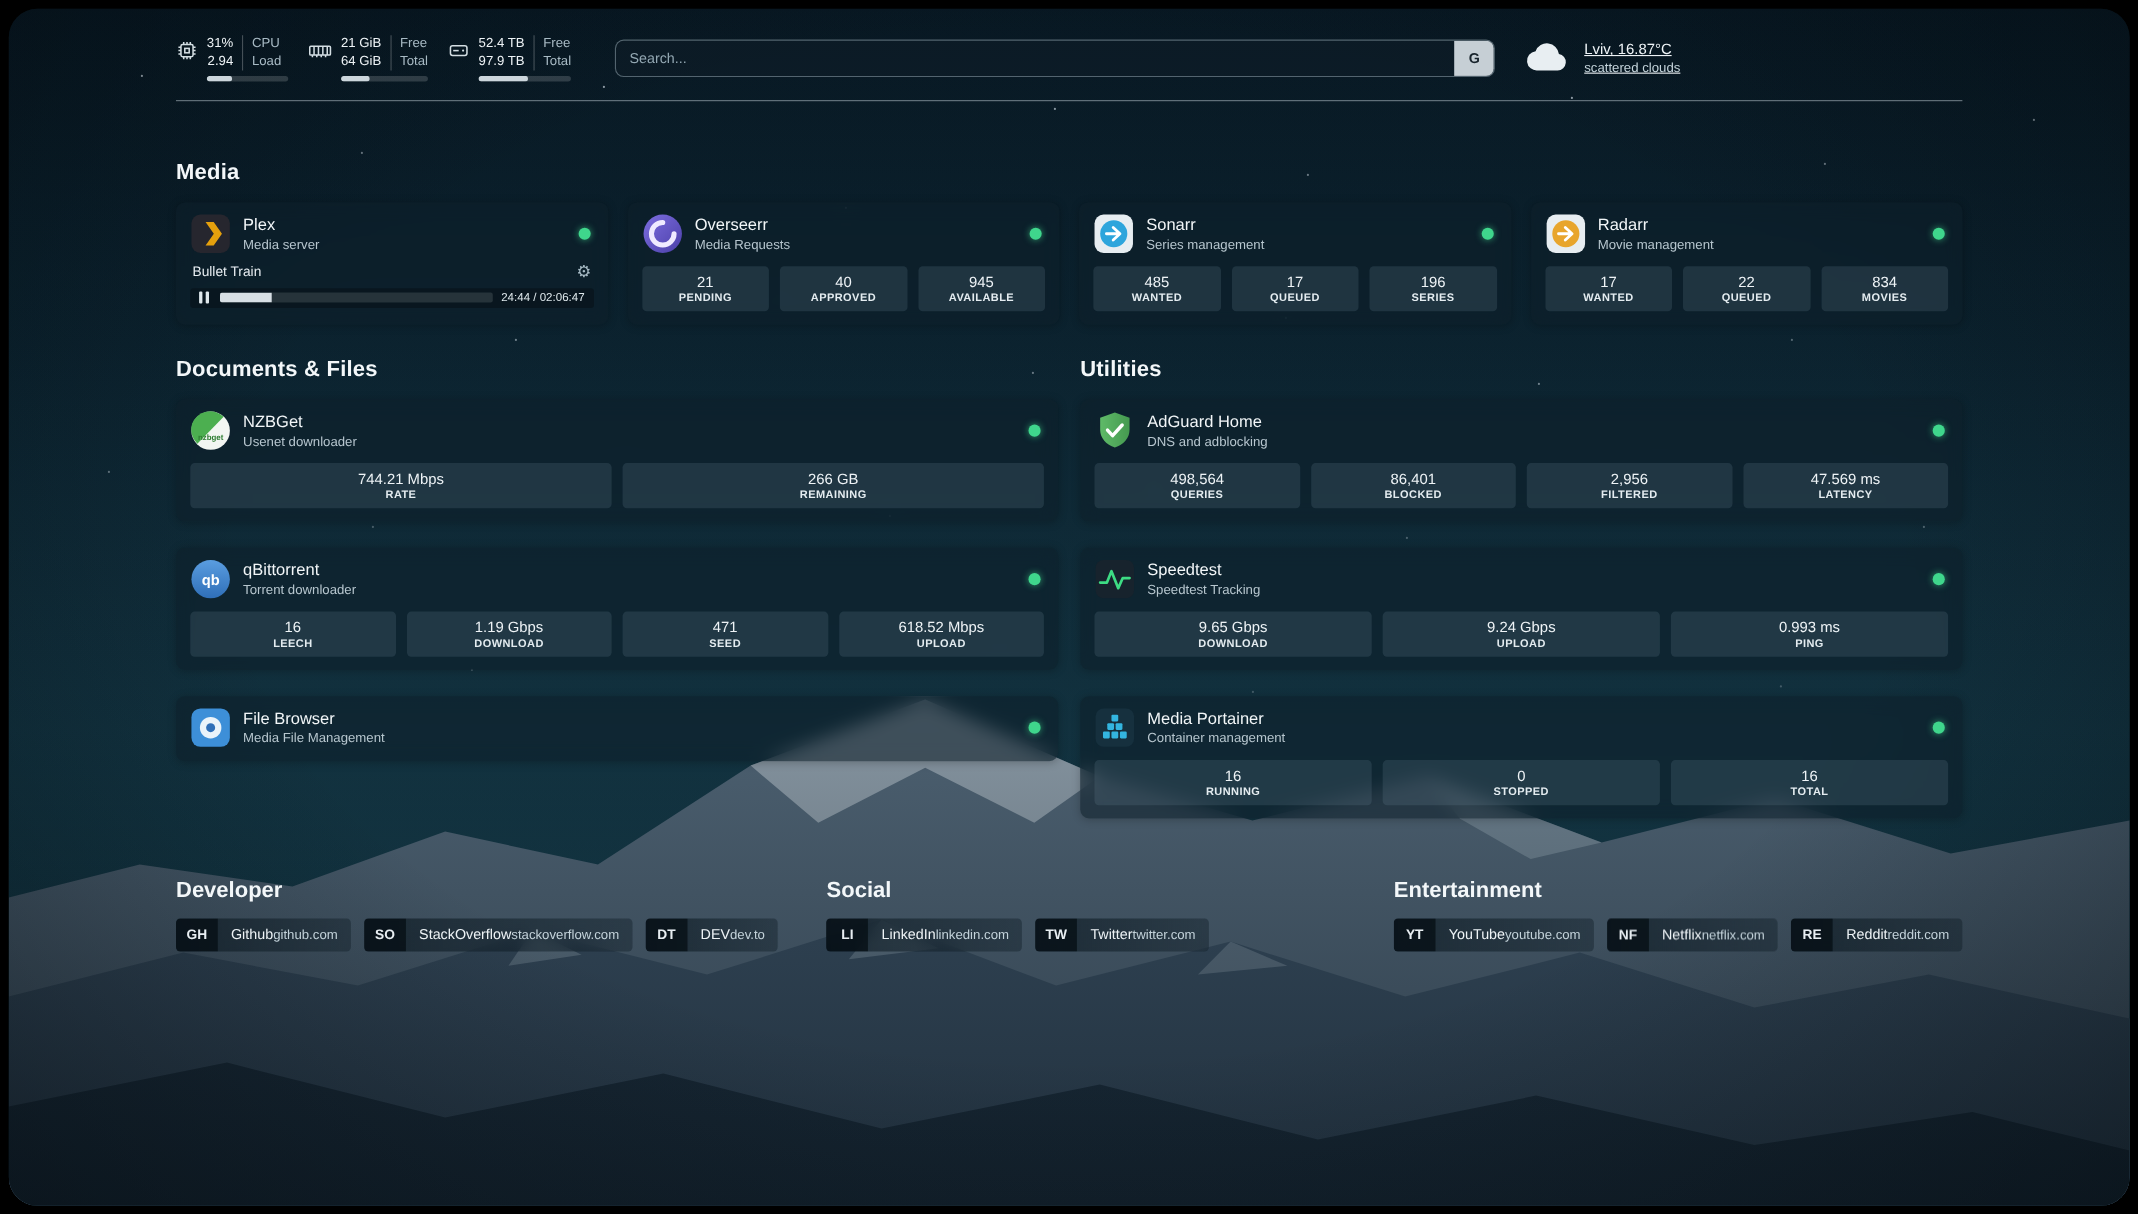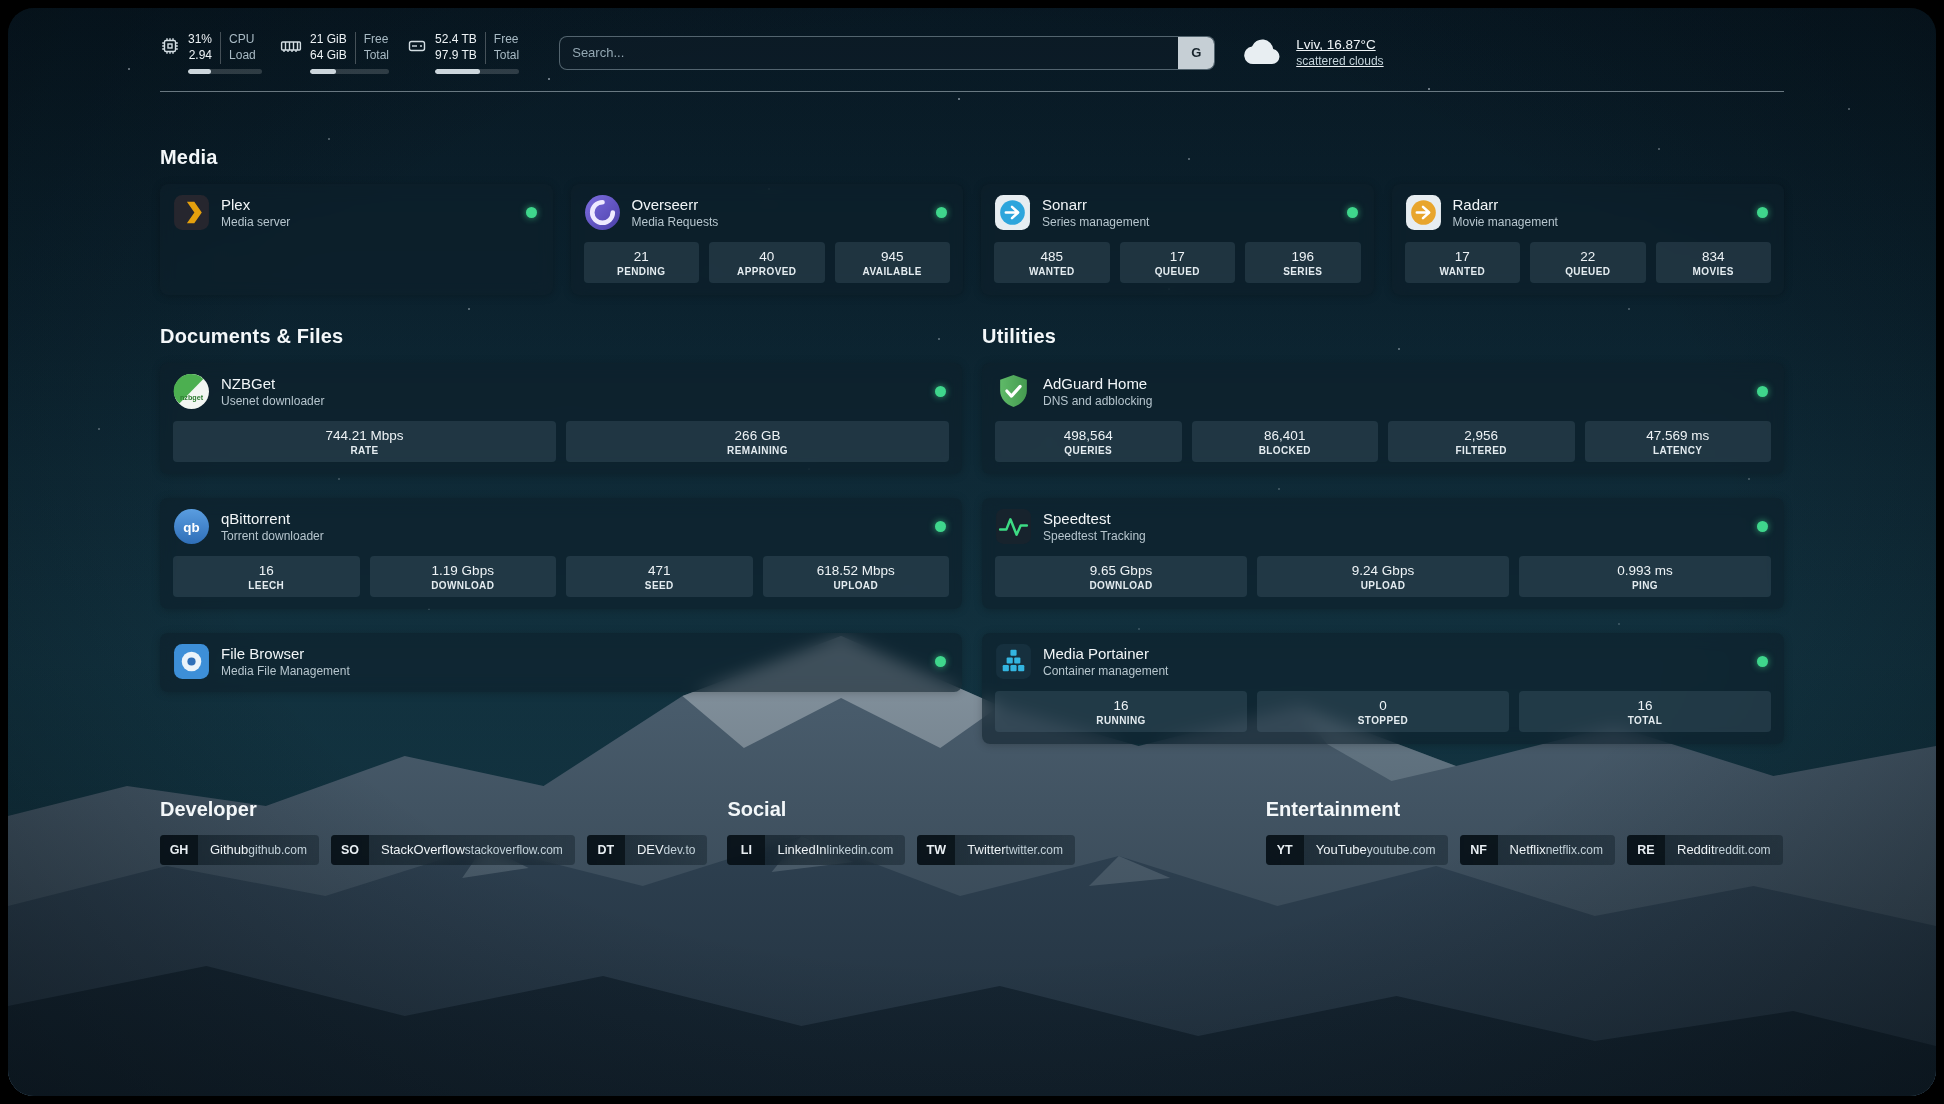--- a/index.html
+++ b/index.html
@@ -39,21 +39,21 @@
   .resource { display:flex; align-items:flex-start; gap:8px; margin-right:18px; }
   .res-icon { margin-top:4px; opacity:.95; flex:none; }
   .res-body { display:flex; flex-direction:column; min-width:74px; }
   .res-grid { display:flex; }
   .res-col { display:flex; flex-direction:column; font-size:12px; line-height:1.32; }
   .res-col.values { align-items:flex-end; color:#eef3f6; }
   .res-col.labels { color:#a8bac4; padding-left:8px; margin-left:8px; border-left:1px solid rgba(255,255,255,0.25); }
   .res-bar { height:5px; background:rgba(255,255,255,0.16); border-radius:3px; margin-top:5px; overflow:hidden; }
   .res-bar-fill { height:100%; background:#ccd6dc; border-radius:3px; }
 
-  .search { width:656px; height:34px; margin:0 26px 0 22px; display:flex; overflow:hidden;
+  .search { width:800px; height:34px; margin:0 26px 0 22px; display:flex; overflow:hidden;
     border:1px solid rgba(170,190,200,0.45); border-radius:8px; background:rgba(14,30,40,0.55); }
   .search input { flex:1; background:transparent; border:none; outline:none; color:#e8eef2; font-size:13px; padding:0 12px;
     font-family:"Liberation Sans", sans-serif; }
   .search input::placeholder { color:#93a7b2; }
   .search-btn { width:36px; border:none; cursor:pointer; background:#c6cfd5; color:#18242c;
     font-weight:bold; font-size:13px; font-family:"Liberation Sans", sans-serif; }
 
   .weather { display:flex; align-items:center; gap:11px;text-decoration:underline; }
   .weather-line1 { font-size:13.5px; color:#f0f5f8; }
   .weather-line2 { font-size:12px; color:#c4d3da; margin-top:2px; }
@@ -89,21 +89,21 @@
   .gear { color:#a9bcc6; font-size:15px; line-height:1; cursor:pointer; }
   .player-bar { display:flex; align-items:center; gap:8px; margin-top:7px; background:rgba(5,13,19,0.5);
     border-radius:3px; padding:3px 8px 3px 6px; }
   .pause { display:flex; gap:2.5px; padding:0 2px; cursor:pointer; }
   .pause i { width:3px; height:11px; background:#dfe8ec; border-radius:1px; display:block; }
   .track { flex:1; height:9px; background:rgba(255,255,255,0.12); border-radius:2px; overflow:hidden; }
   .track-fill { height:100%; background:#d7dfe4; }
   .player-time { font-size:10.5px; color:#dfe8ec; white-space:nowrap; }
 
   
-  .links-grid { display:grid; grid-template-columns:1fr 1fr 1fr; gap:20px; margin-top:54px; }
+  .links-grid { display:grid; grid-template-columns:1fr 1fr 1fr; gap:44px; margin-top:54px; }
   .group-title { font-size:20px; font-weight:700; color:#f3f7f9; margin-bottom:14px; }
   .bookmark-list { display:flex; flex-direction:row; gap:12px; }
   .bookmark { display:flex; align-items:center; height:30px; border-radius:4px; overflow:hidden; cursor:pointer;
     background:linear-gradient(90deg, rgba(9,22,30,0.62), rgba(9,22,30,0.36)); backdrop-filter:blur(6px); }
   .bm-abbr { width:38px; height:100%; background:rgba(4,12,18,0.72); display:flex; align-items:center; justify-content:center;
     font-size:12.5px; font-weight:700; color:#e8eef2; flex:none; }
   .bm-name { margin-left:12px; font-size:13px; color:#eef3f6; }
   .bm-url { margin-left:auto; margin-right:12px; font-size:12px; color:#c3d2da; }
 
   .nzb-label { font-family:"Liberation Sans", sans-serif; }
@@ -226,20 +226,36 @@
               <svg viewBox="0 0 36 36">
                   <rect x="1" y="1" width="34" height="34" rx="8" fill="#26262e"></rect>
                   <path d="M13.5 7.5h7.2L28 18l-7.3 10.5h-7.2L20.8 18z" fill="#e5a00d"></path>
                 </svg>
             </div>
             <div class="app-text">
               <div class="app-name">Plex</div>
               <div class="app-sub">Media server</div>
             </div>
             <span class="dot"></span>
+          </div>
+          <div class="player">
+            <div class="player-top">
+              <span>Bullet Train</span>
+              <span class="gear">⚙</span>
+            </div>
+            <div class="player-bar">
+              <span class="pause">
+                  <i></i>
+                  <i></i>
+                </span>
+              <div class="track">
+                <div class="track-fill" style="width: 19%;"></div>
+              </div>
+              <span class="player-time">24:44 / 02:06:47</span>
+            </div>
           </div>
         </div>
 
         <div class="card">
           <div class="card-head">
             <div class="app-icon">
               <svg viewBox="0 0 36 36">
                 <defs>
                     <linearGradient id="ovg" x1="0" y1="0" x2="1" y2="1">
                       <stop offset="0" stop-color="#7d6ee0"></stop>

